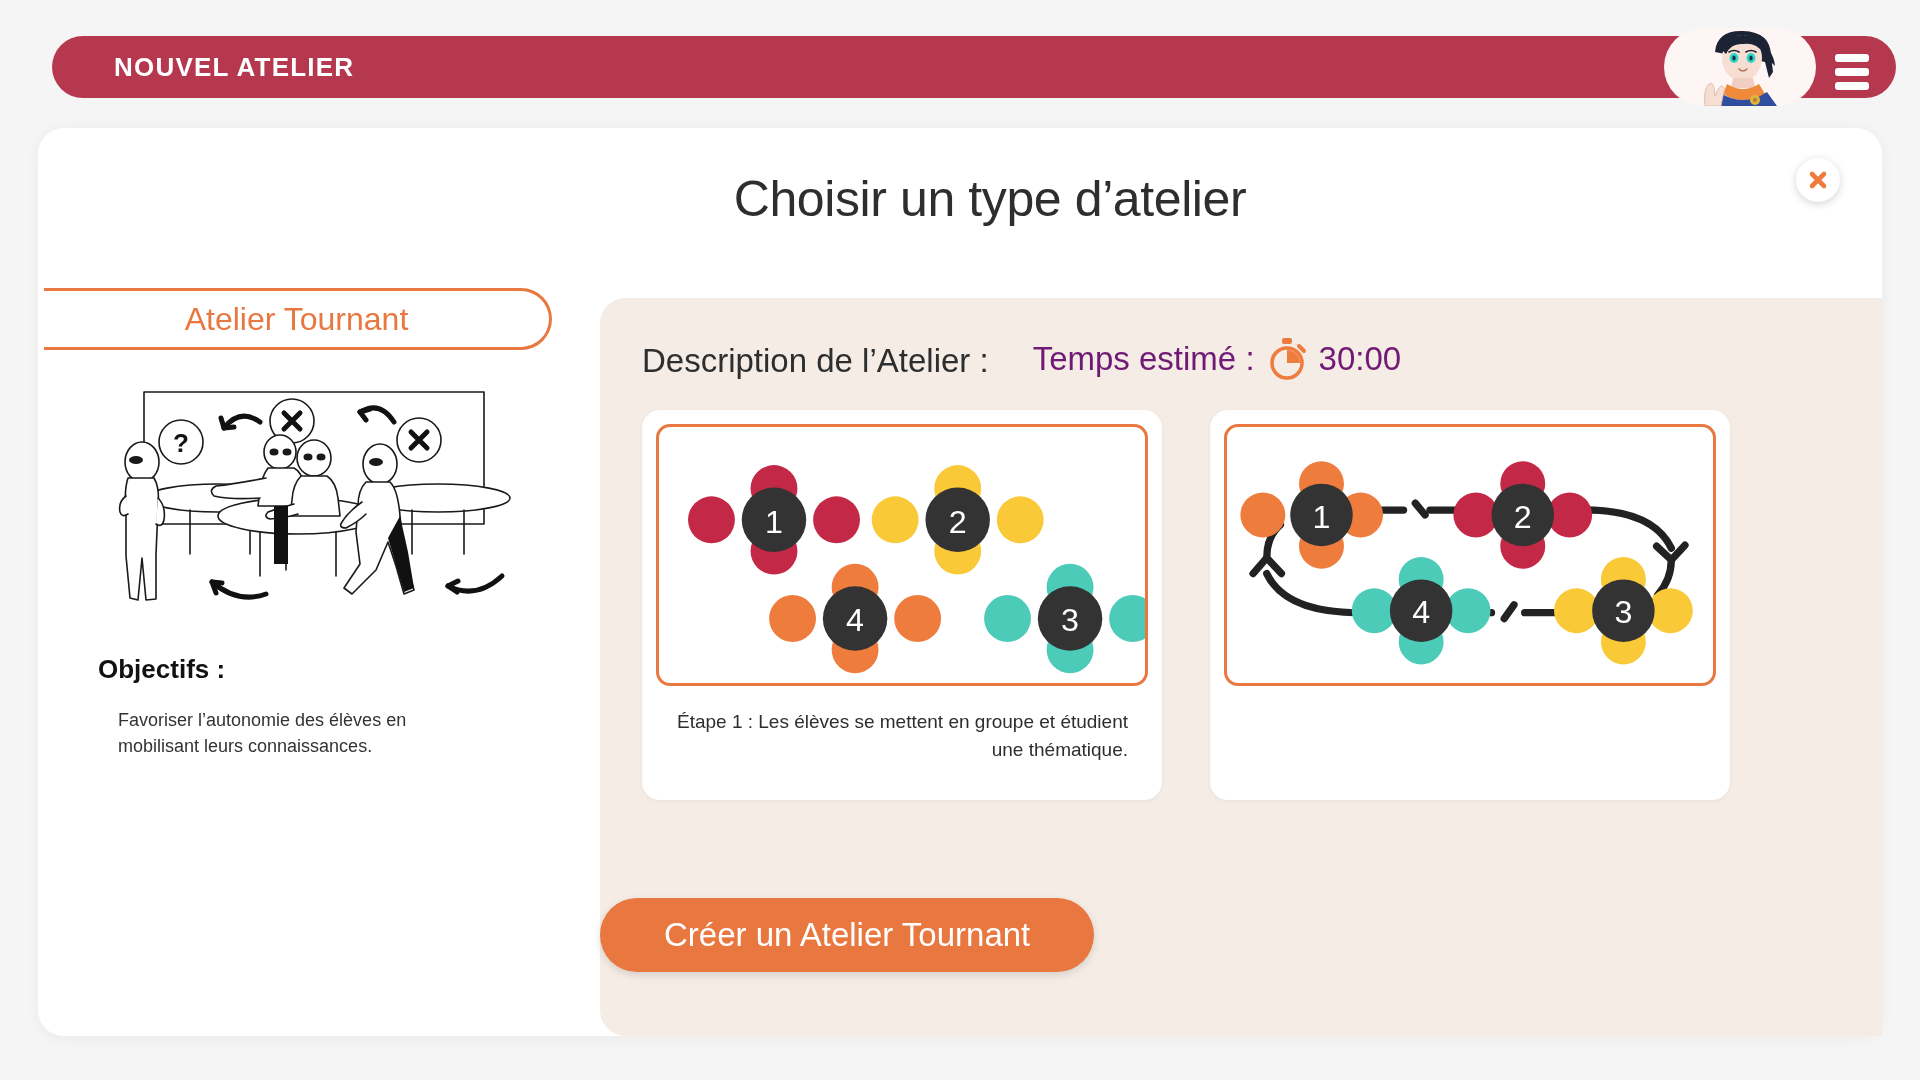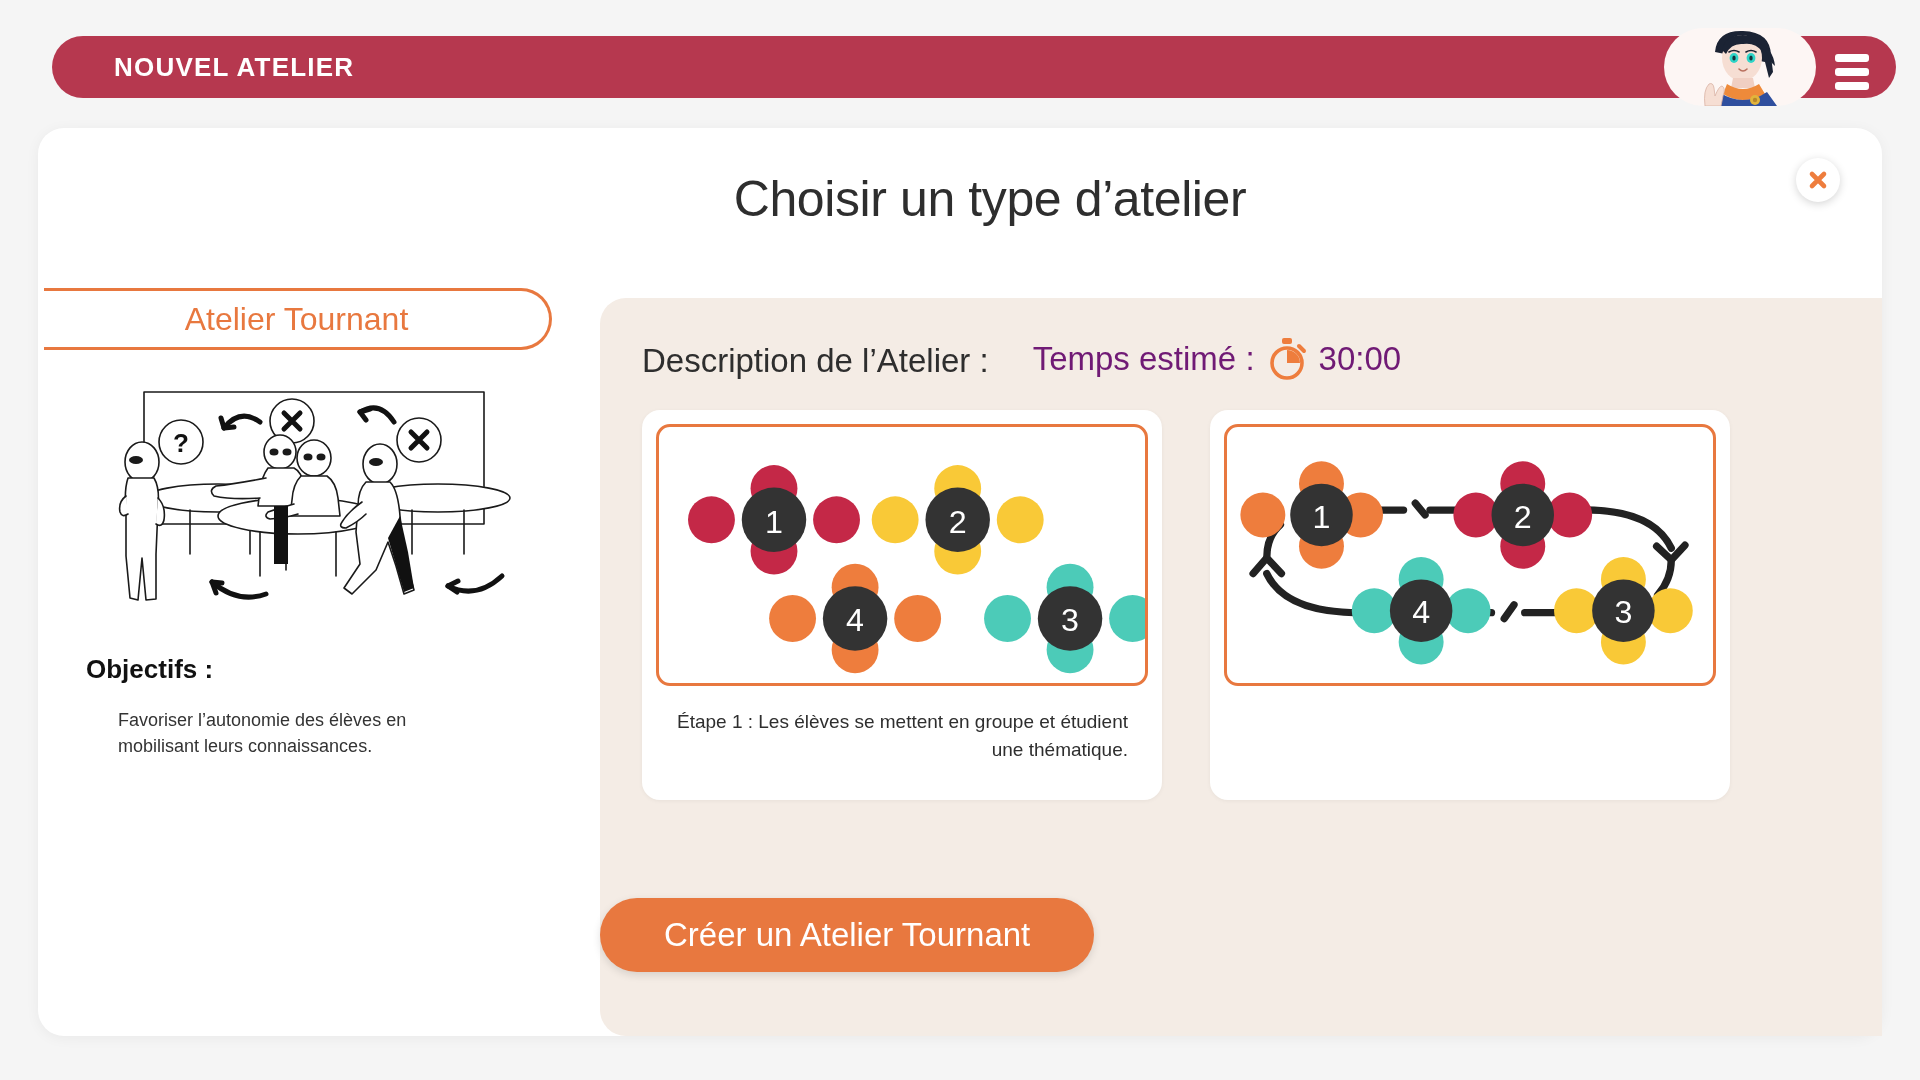--- a/index.html
+++ b/index.html
@@ -146,21 +146,21 @@
     cursor: pointer;
   }
 
   .illustration {
     margin: 36px 0 0 70px;
     width: 410px;
     height: 230px;
   }
 
   .objectifs-title {
-    margin: 34px 0 0 48px;
+    margin: 34px 0 0 60px;
     font-size: 26px;
     font-weight: bold;
     color: #111;
   }
   .objectifs-text {
     margin: 22px 0 12px 80px;
     width: 350px;
     font-size: 18px;
     line-height: 1.45;
     color: #333;

